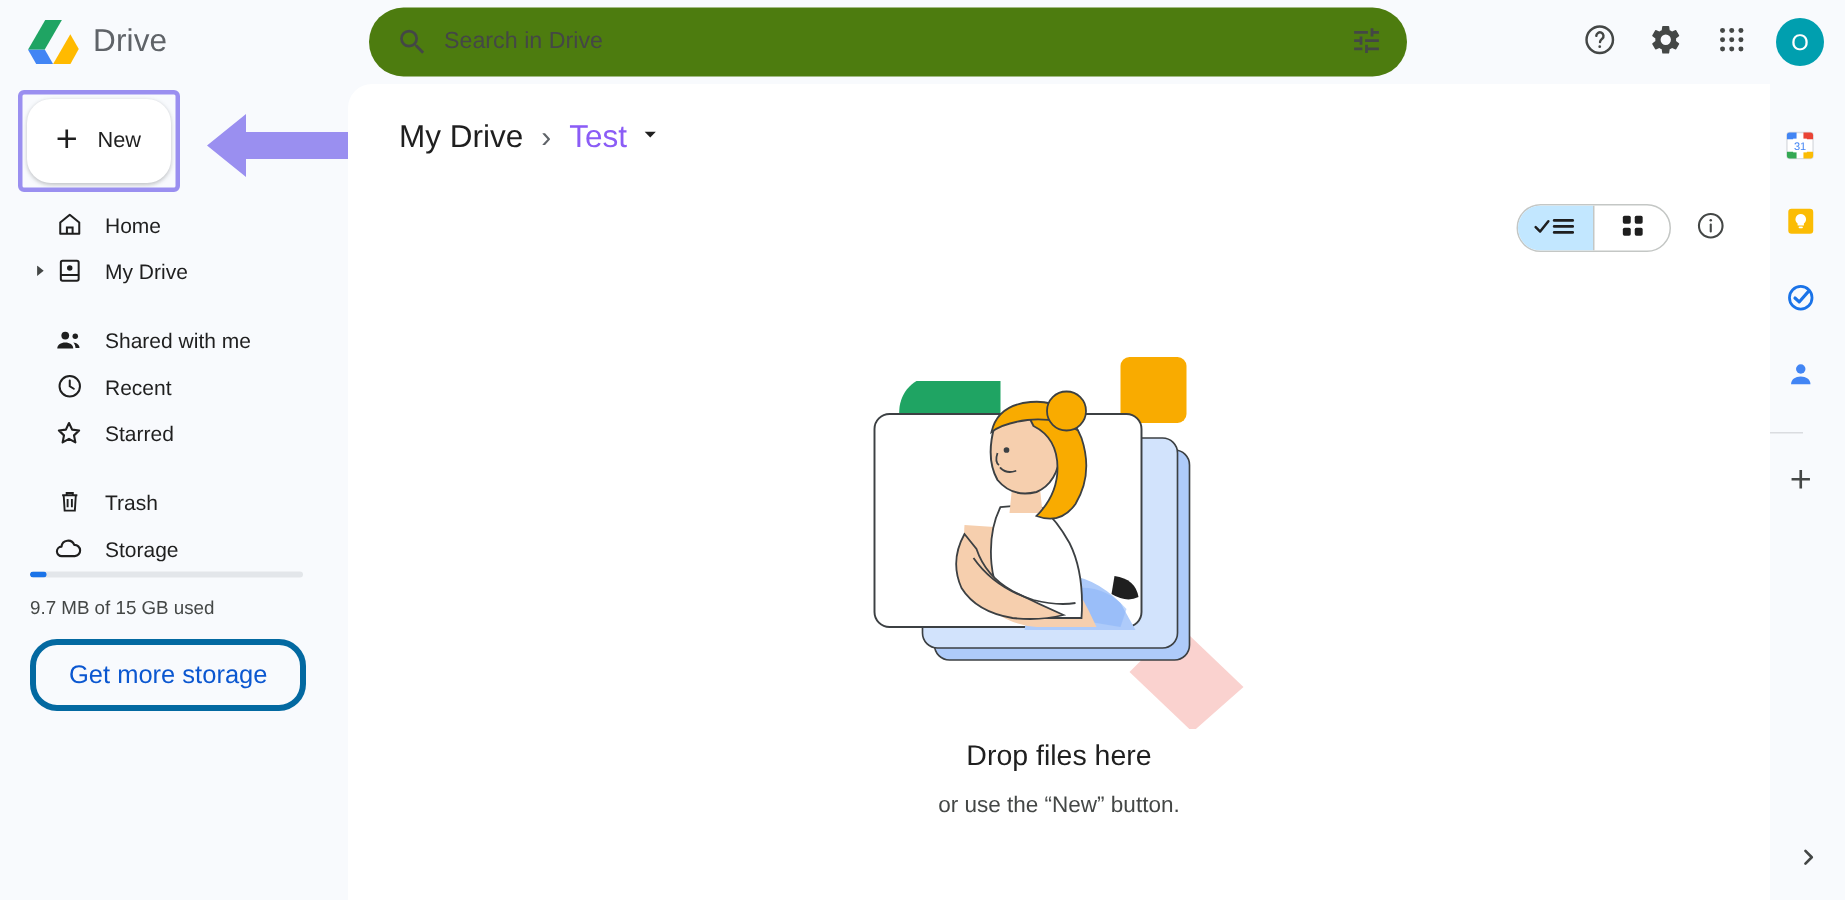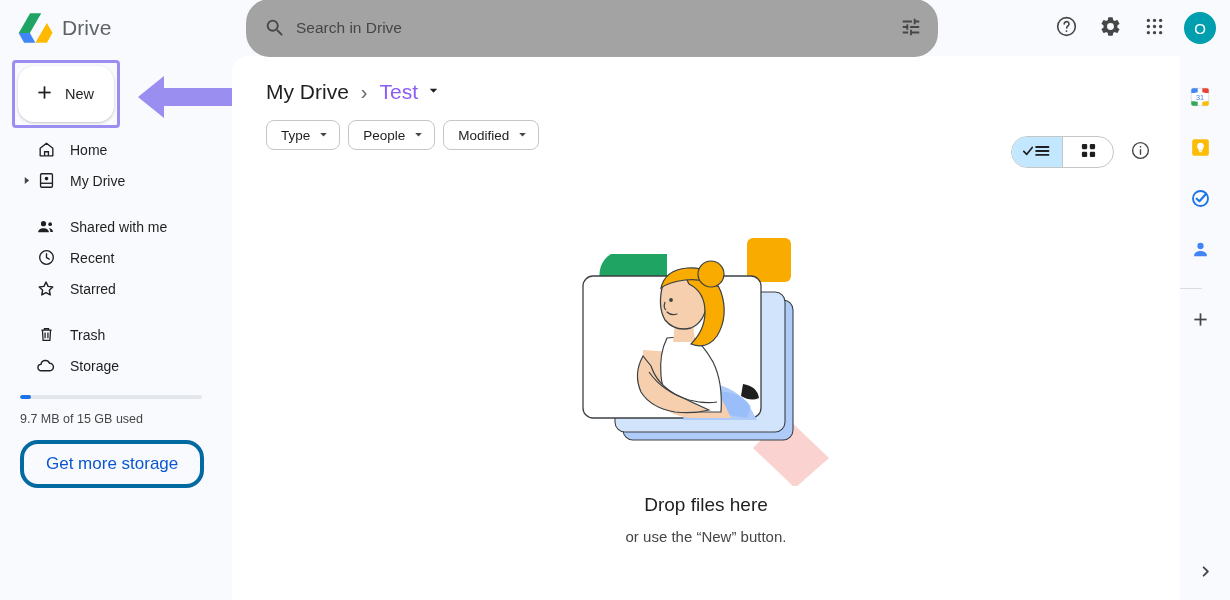--- a/index.html
+++ b/index.html
@@ -17,21 +17,21 @@
   .header {
     position: absolute; top: 0; left: 0; width: 1230px; height: 56px;
     display: flex; align-items: center; background: #f8fafd; z-index: 5;
   }
   .brand { display: flex; align-items: center; width: 232px; padding-left: 18px; gap: 8px; }
   .brand-logo { width: 36px; height: 32px; flex: none; }
   .brand-name { font-size: 21px; color: #5f6368; letter-spacing: .1px; }
 
   .searchwrap { position: relative; margin-left: 14px; }
   .searchbar {
-    width: 692px; height: 58px; background: #a3a3a3; border-radius: 24px;
+    width: 692px; height: 46px; background: #4d7c0f; border-radius: 24px;
     display: flex; align-items: center; padding: 0 8px 0 14px;
   }
   .search-icon { width: 22px; height: 22px; flex: none; margin: 0 10px 0 4px; }
   .search-input {
     border: 0; outline: 0; background: transparent; flex: 1;
     font-family: "Liberation Sans", sans-serif; font-size: 15.5px; color: #1f1f1f;
   }
   .search-input::placeholder { color: #444746; opacity: 1; }
   .tune-btn {
     width: 38px; height: 38px; border-radius: 50%; border: 0; background: transparent;
@@ -73,21 +73,21 @@
   .nav { padding-top: 2px; }
   .nav-item {
     position: relative; display: flex; align-items: center; height: 31px;
     padding-left: 36px; border-radius: 0 16px 16px 0; cursor: pointer;
     font-size: 14px; color: #1f1f1f; margin-right: 18px;
   }
   .nav-icon { width: 20px; height: 20px; flex: none; margin-right: 14px; display: flex; align-items: center; justify-content: center; }
   .nav-caret { position: absolute; left: 22px; width: 8px; height: 8px; display: flex; align-items: center; justify-content: center; }
   .nav-gap { height: 15px; }
 
-  .storage-sec { margin-top: 14px; padding: 0 18px 0 20px; }
+  .storage-sec { padding: 0 18px 0 20px; }
   .progress { width: 182px; height: 4px; border-radius: 2px; background: #e3e6ea; overflow: hidden; }
   .progress-fill { height: 100%; background: #1a73e8; border-radius: 2px; }
   .storage-text { margin-top: 13px; font-size: 12.5px; color: #444746; }
   .storage-btn {
     margin-top: 14px; height: 48px; padding: 0 22px; border-radius: 18px;
     border: 4px solid #0369a1; background: transparent; color: #0b57d0;
     font-size: 17px; cursor: pointer; font-family: "Liberation Sans", sans-serif;
   }
 
   
@@ -371,46 +371,20 @@
         <span>
           <svg viewBox="0 0 24 24" width="21" height="21" fill="none" stroke="#444746" stroke-width="1.6">
             <circle cx="12" cy="12" r="9"></circle>
             <path d="M12 11v5.4" stroke-linecap="round"></path>
             <circle cx="12" cy="7.9" r=".95" fill="#444746" stroke="none"></circle>
           </svg>
         </span>
       </button>
     </div>
 
-    <div class="chips">
-      <button class="chip">
-        <span>Type</span>
-        <span>
-          <svg viewBox="0 0 12 12" width="11" height="11">
-              <path d="M2.4 4.4 L6 8.2 L9.6 4.4 Z" fill="#444746"></path>
-            </svg>
-        </span>
-      </button>
-      <button class="chip">
-        <span>People</span>
-        <span>
-          <svg viewBox="0 0 12 12" width="11" height="11">
-              <path d="M2.4 4.4 L6 8.2 L9.6 4.4 Z" fill="#444746"></path>
-            </svg>
-        </span>
-      </button>
-      <button class="chip">
-        <span>Modified</span>
-        <span>
-          <svg viewBox="0 0 12 12" width="11" height="11">
-              <path d="M2.4 4.4 L6 8.2 L9.6 4.4 Z" fill="#444746"></path>
-            </svg>
-        </span>
-      </button>
-    </div>
 
     <div class="empty">
       <span class="empty-art">
         <svg viewBox="0 0 270 260" width="270" height="260">
 
           <path d="M40 28 L96 28 L96 70 L62 104 C52 92 36 72 30 58 C26 46 30 34 40 28 Z" fill="#1fa463"></path>
 
           <rect x="176" y="12" width="44" height="44" rx="6" fill="#f9ab00"></rect>
 
           <path d="M214 190 L258 232 L224 262 L182 222 Z" fill="#fad2cf"></path>

